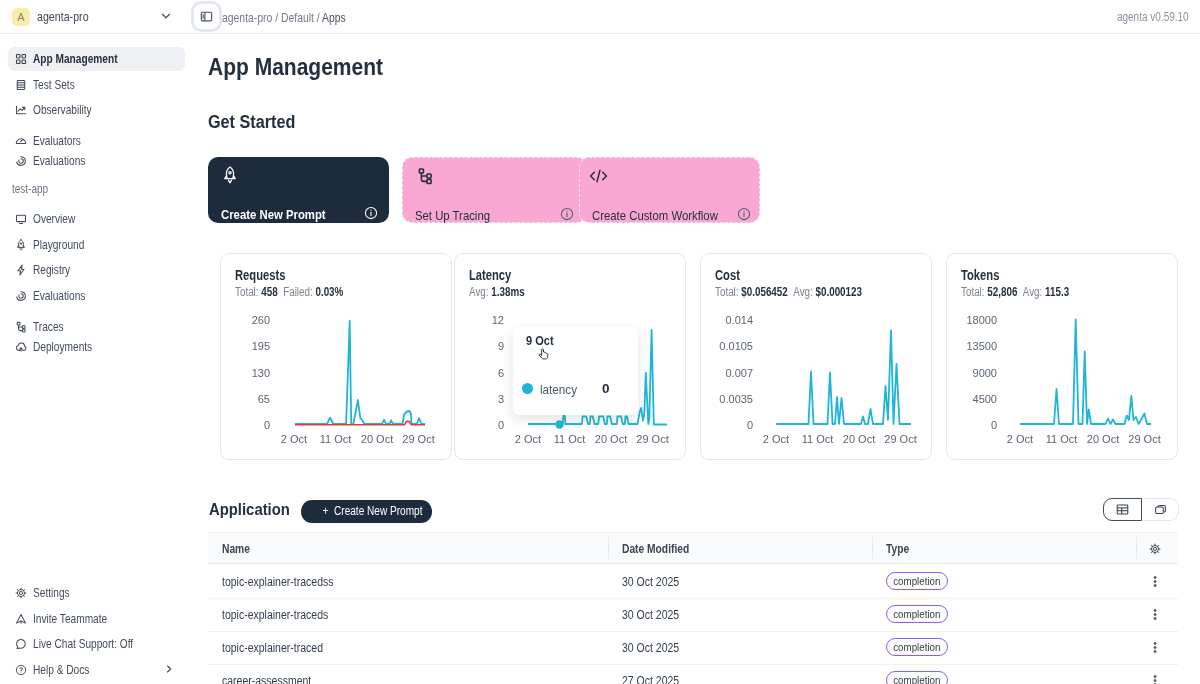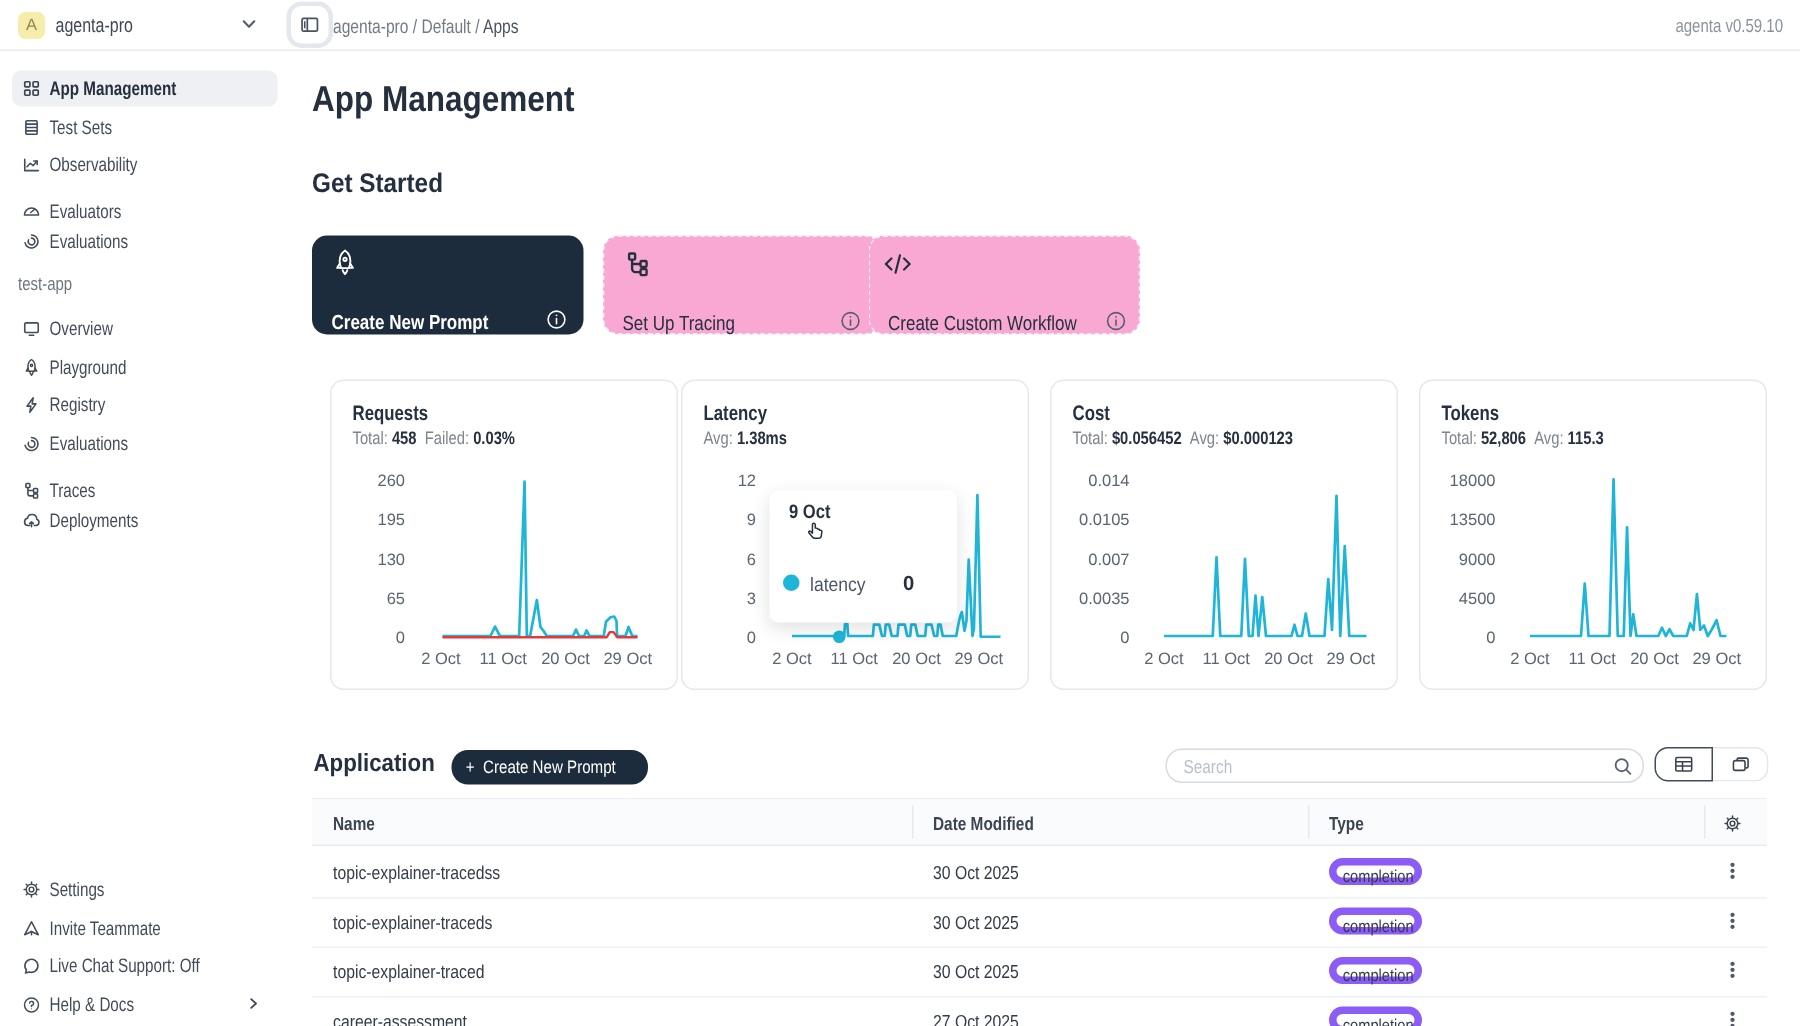--- a/index.html
+++ b/index.html
@@ -50,38 +50,38 @@
 .m-title { position:absolute; left:14px; top:13px; font-size:14px; font-weight:700; color:#26313f;
   transform:scaleX(.8); transform-origin:0 50%; }
 .m-sub { position:absolute; left:14px; top:31px; font-size:12px; color:#7c848e;
   transform:scaleX(.82); transform-origin:0 50%; white-space:nowrap; }
 .m-sub b { color:#26313f; font-weight:700; }
 
 #app-h { position:absolute; left:209px; top:500px; font-size:16.5px; font-weight:700; color:#25303e;
   transform:scaleX(.9); transform-origin:0 50%; }
 #new-btn { position:absolute; left:301px; top:500px; width:131px; height:23px;
   background:#1c2c3d; border-radius:11px; color:#fff; font-size:12px;
-  text-align:left; line-height:22px; }
+  text-align:right; line-height:22px; }
 #new-btn span { display:inline-block; transform:scaleX(.84); }
 #search { position:absolute; left:777px; top:499px; width:319px; height:23px;
   border:1px solid #d8dce1; border-radius:11px; background:#fff; }
 #search .ph { position:absolute; left:11px; top:4px; font-size:12.5px; color:#b9bfc8;
   transform:scaleX(.82); transform-origin:0 50%; }
 #seg { position:absolute; left:1103px; top:498px; width:76px; height:23px; }
 #seg .s1 { position:absolute; left:0; top:0; width:39px; height:23px;
   border:1px solid #424d5c; border-radius:9px 0 0 9px; background:#fff; }
 #seg .s2 { position:absolute; left:39px; top:0; width:37px; height:23px;
   border:1px solid #e4e7ea; border-left:none; border-radius:0 9px 9px 0; background:#fff; }
 
 #tbl { position:absolute; left:208px; top:532px; width:970px; height:152px; }
 .th { font-size:12.5px; font-weight:700; color:#3c4552; transform:scaleX(.82);
   transform-origin:0 50%; white-space:nowrap; }
 .td { font-size:12.5px; color:#323c49; transform:scaleX(.84);
   transform-origin:0 50%; white-space:nowrap; }
-.tag { position:absolute; width:62px; height:18px; border:5px solid #8b5cf6;
+.tag { position:absolute; width:62px; height:18px; border:1px solid #8b5cf6;
   border-radius:9px; background:#fdfdfe; font-size:11.5px; color:#323c49;
   text-align:center; line-height:16px; }
 .tag span { display:inline-block; transform:scaleX(.85); }
 .dots { position:absolute; left:945px; width:4px; color:#505a66; font-size:10.5px;
   line-height:4.2px; text-align:center; }
 .rowline { position:absolute; left:0; width:970px; height:1px; background:#eef0f3; }
 </style>
 </head>
 <body>
 <div id="page">
@@ -366,27 +366,20 @@
     <div class="abs" style="left:526px;top:333px;font-size:13px;font-weight:600;color:#26313f;transform:scaleX(.85);transform-origin:0 50%;">9 Oct</div>
     <svg class="abs" style="left:536px;top:347px" width="15" height="15" viewBox="0 0 24 24" fill="#fff" stroke="#26313f" stroke-width="1.6" stroke-linejoin="round">
         <path d="M9 4.5v9l-2.2-2c-1-.8-2.4.5-1.6 1.5l4 4.8c.6.8 1.4 1.2 2.4 1.2h3.9c1.6 0 2.8-1.1 3-2.7l.5-4.3c.1-1-.6-1.7-1.5-1.7h-.8c0-.8-.7-1.3-1.5-1.3h-.9c-.1-.7-.8-1.1-1.5-1.1h-.8v-3.4c0-.8-.7-1.5-1.5-1.5S9 3.7 9 4.5Z"></path>
       </svg>
     <div class="abs" style="left:522px;top:383px;width:11px;height:11px;border-radius:50%;background:#1fb5d8;"></div>
     <div class="abs" style="left:540px;top:382px;font-size:13px;color:#4c5663;transform:scaleX(.9);transform-origin:0 50%;">latency</div>
     <div class="abs" style="left:602px;top:381px;font-size:13.5px;font-weight:600;color:#26313f;">0</div>
   </div>
   <div id="app-h">Application</div>
   <div id="new-btn"><span>+&nbsp; Create New Prompt</span></div>
-  <div id="search">
-      <span class="ph">Search</span>
-    <svg class="abs" style="left:297px;top:4px" width="14" height="14" viewBox="0 0 16 16" fill="none" stroke="#59626e" stroke-width="1.4">
-        <circle cx="7" cy="7" r="4.6"></circle>
-        <line x1="10.4" y1="10.4" x2="14" y2="14"></line>
-      </svg>
-  </div>
   <div id="seg">
     <div class="s1"></div>
       <div class="s2"></div>
     <svg class="abs" style="left:13px;top:5px" width="13" height="13" viewBox="0 0 16 16" fill="none" stroke="#39434f" stroke-width="1.3">
         <rect x="1.5" y="2.5" width="13" height="11" rx="1"></rect>
         <line x1="1.5" y1="6" x2="14.5" y2="6"></line>
         <line x1="1.5" y1="9.5" x2="14.5" y2="9.5"></line>
         <line x1="7" y1="6" x2="7" y2="13.5"></line>
       </svg>
     <svg class="abs" style="left:51px;top:5px" width="13" height="13" viewBox="0 0 16 16" fill="none" stroke="#39434f" stroke-width="1.3">

